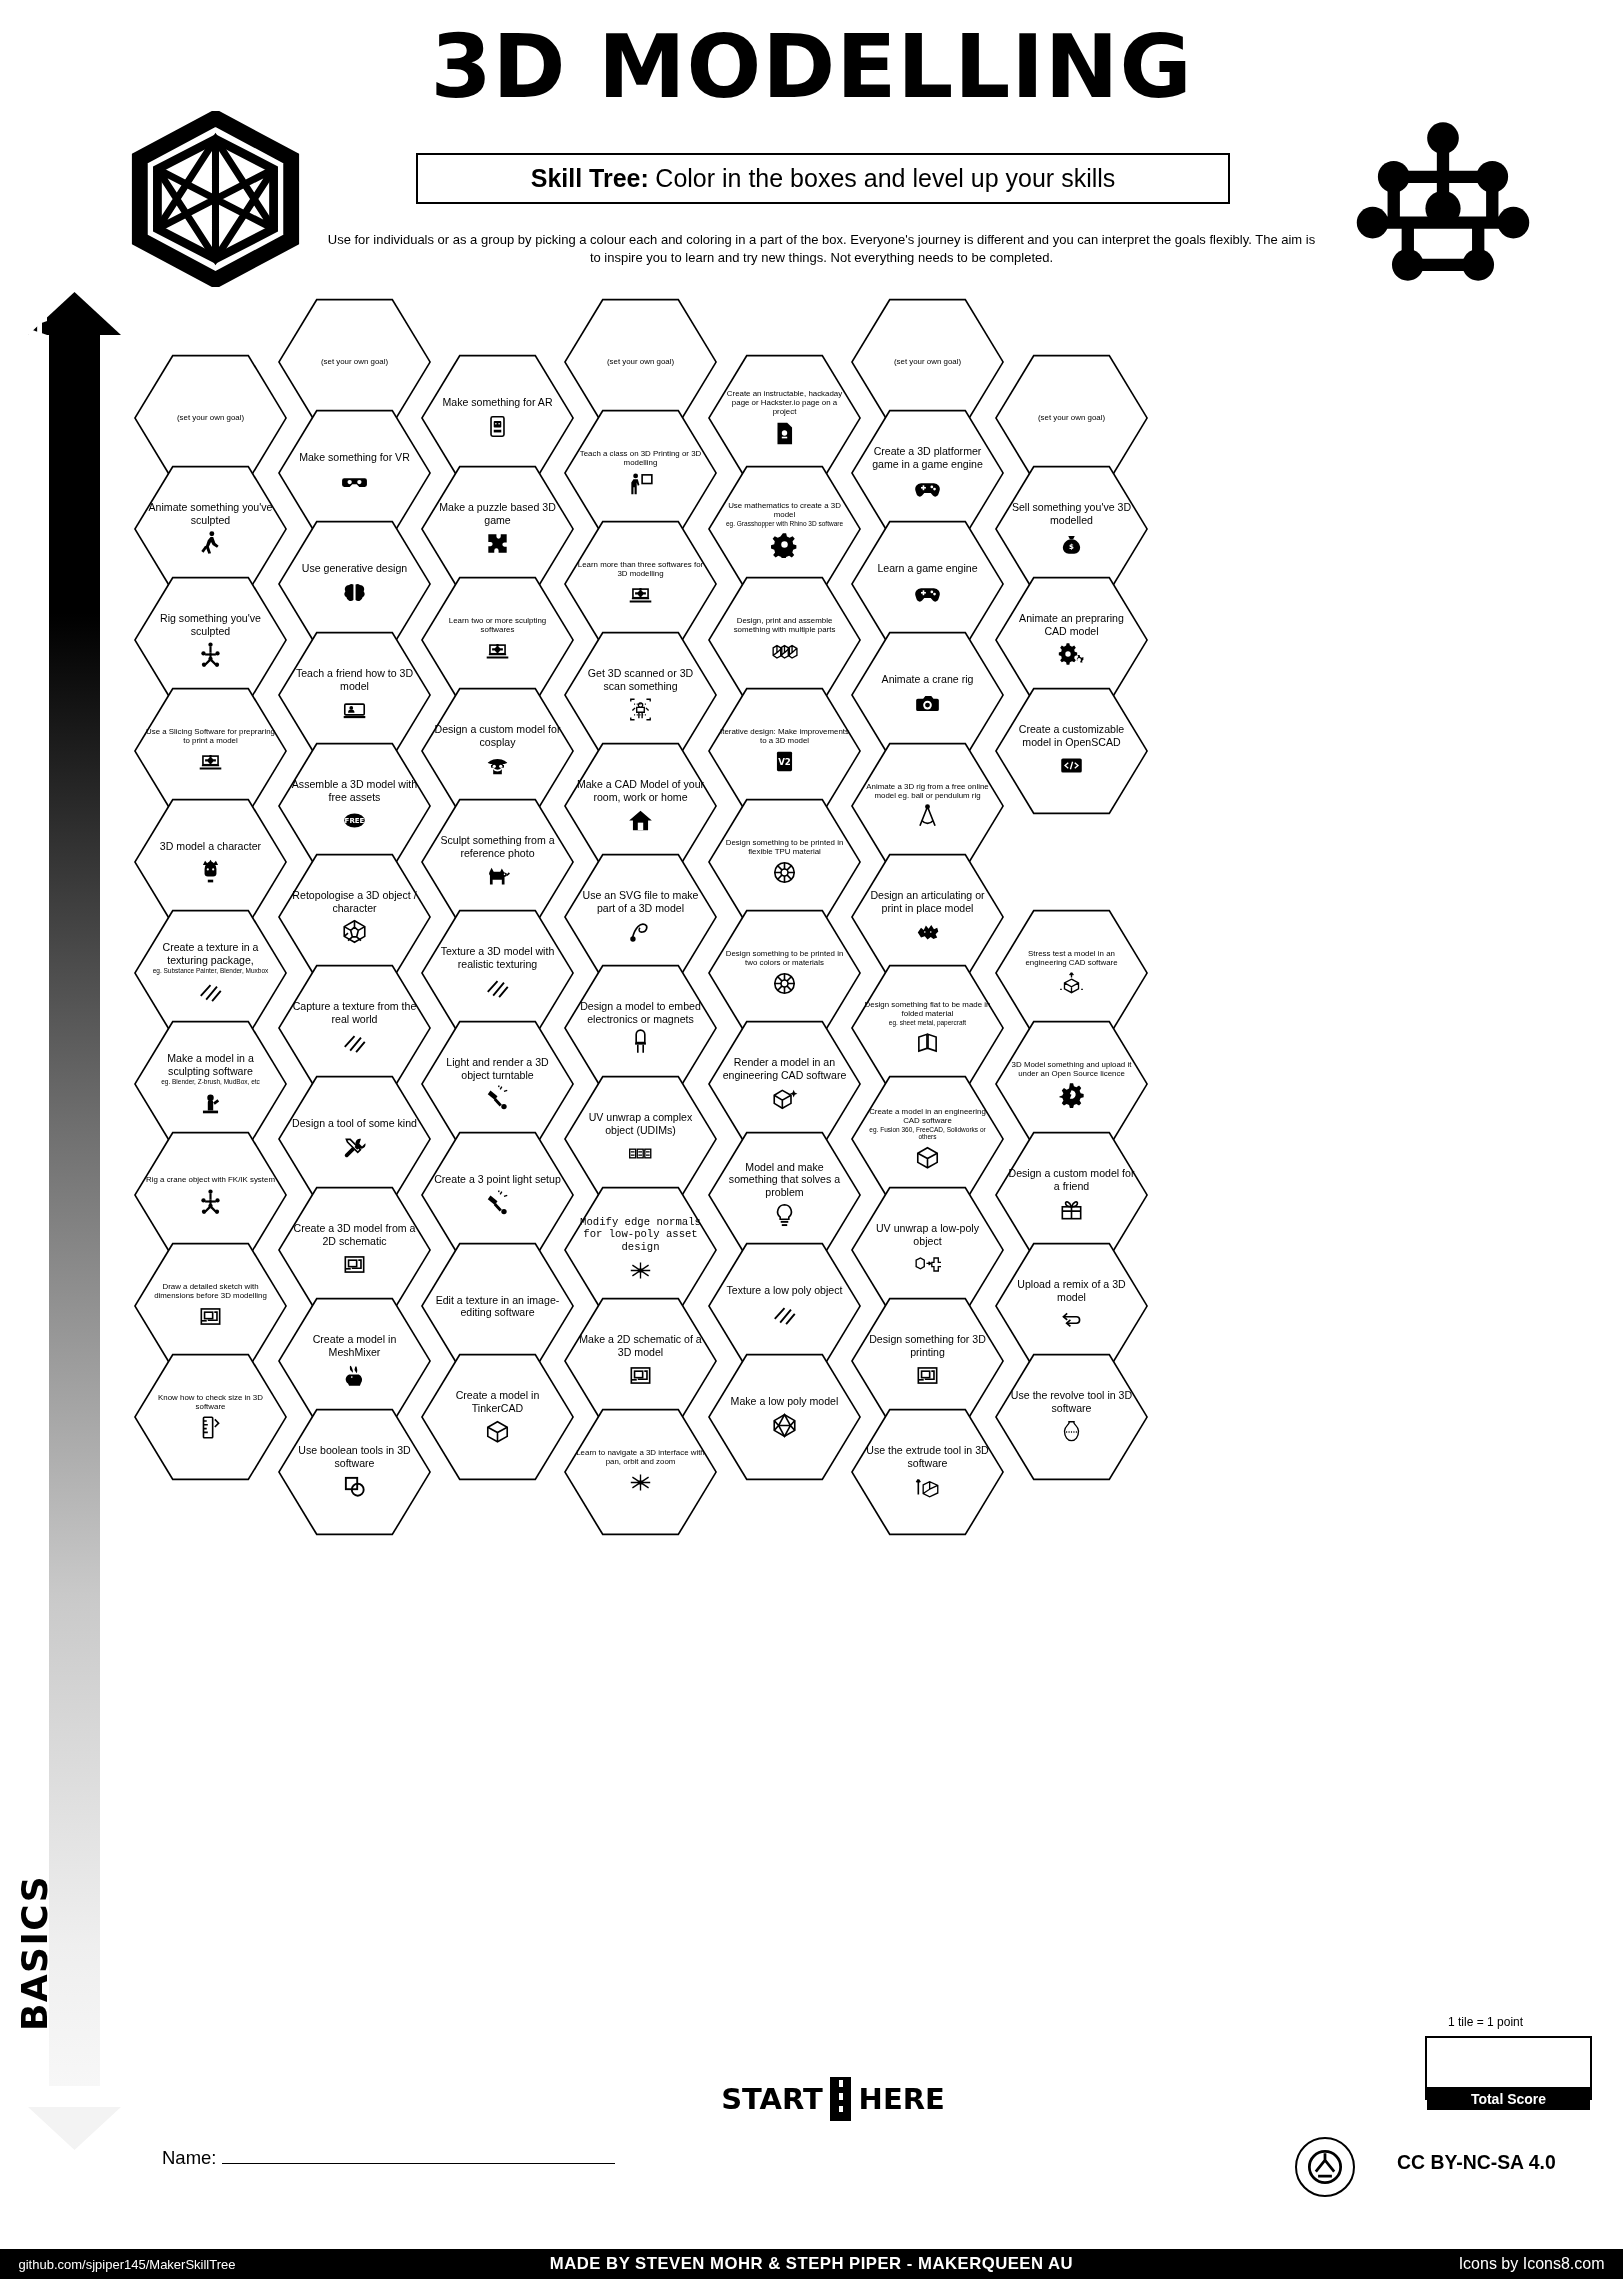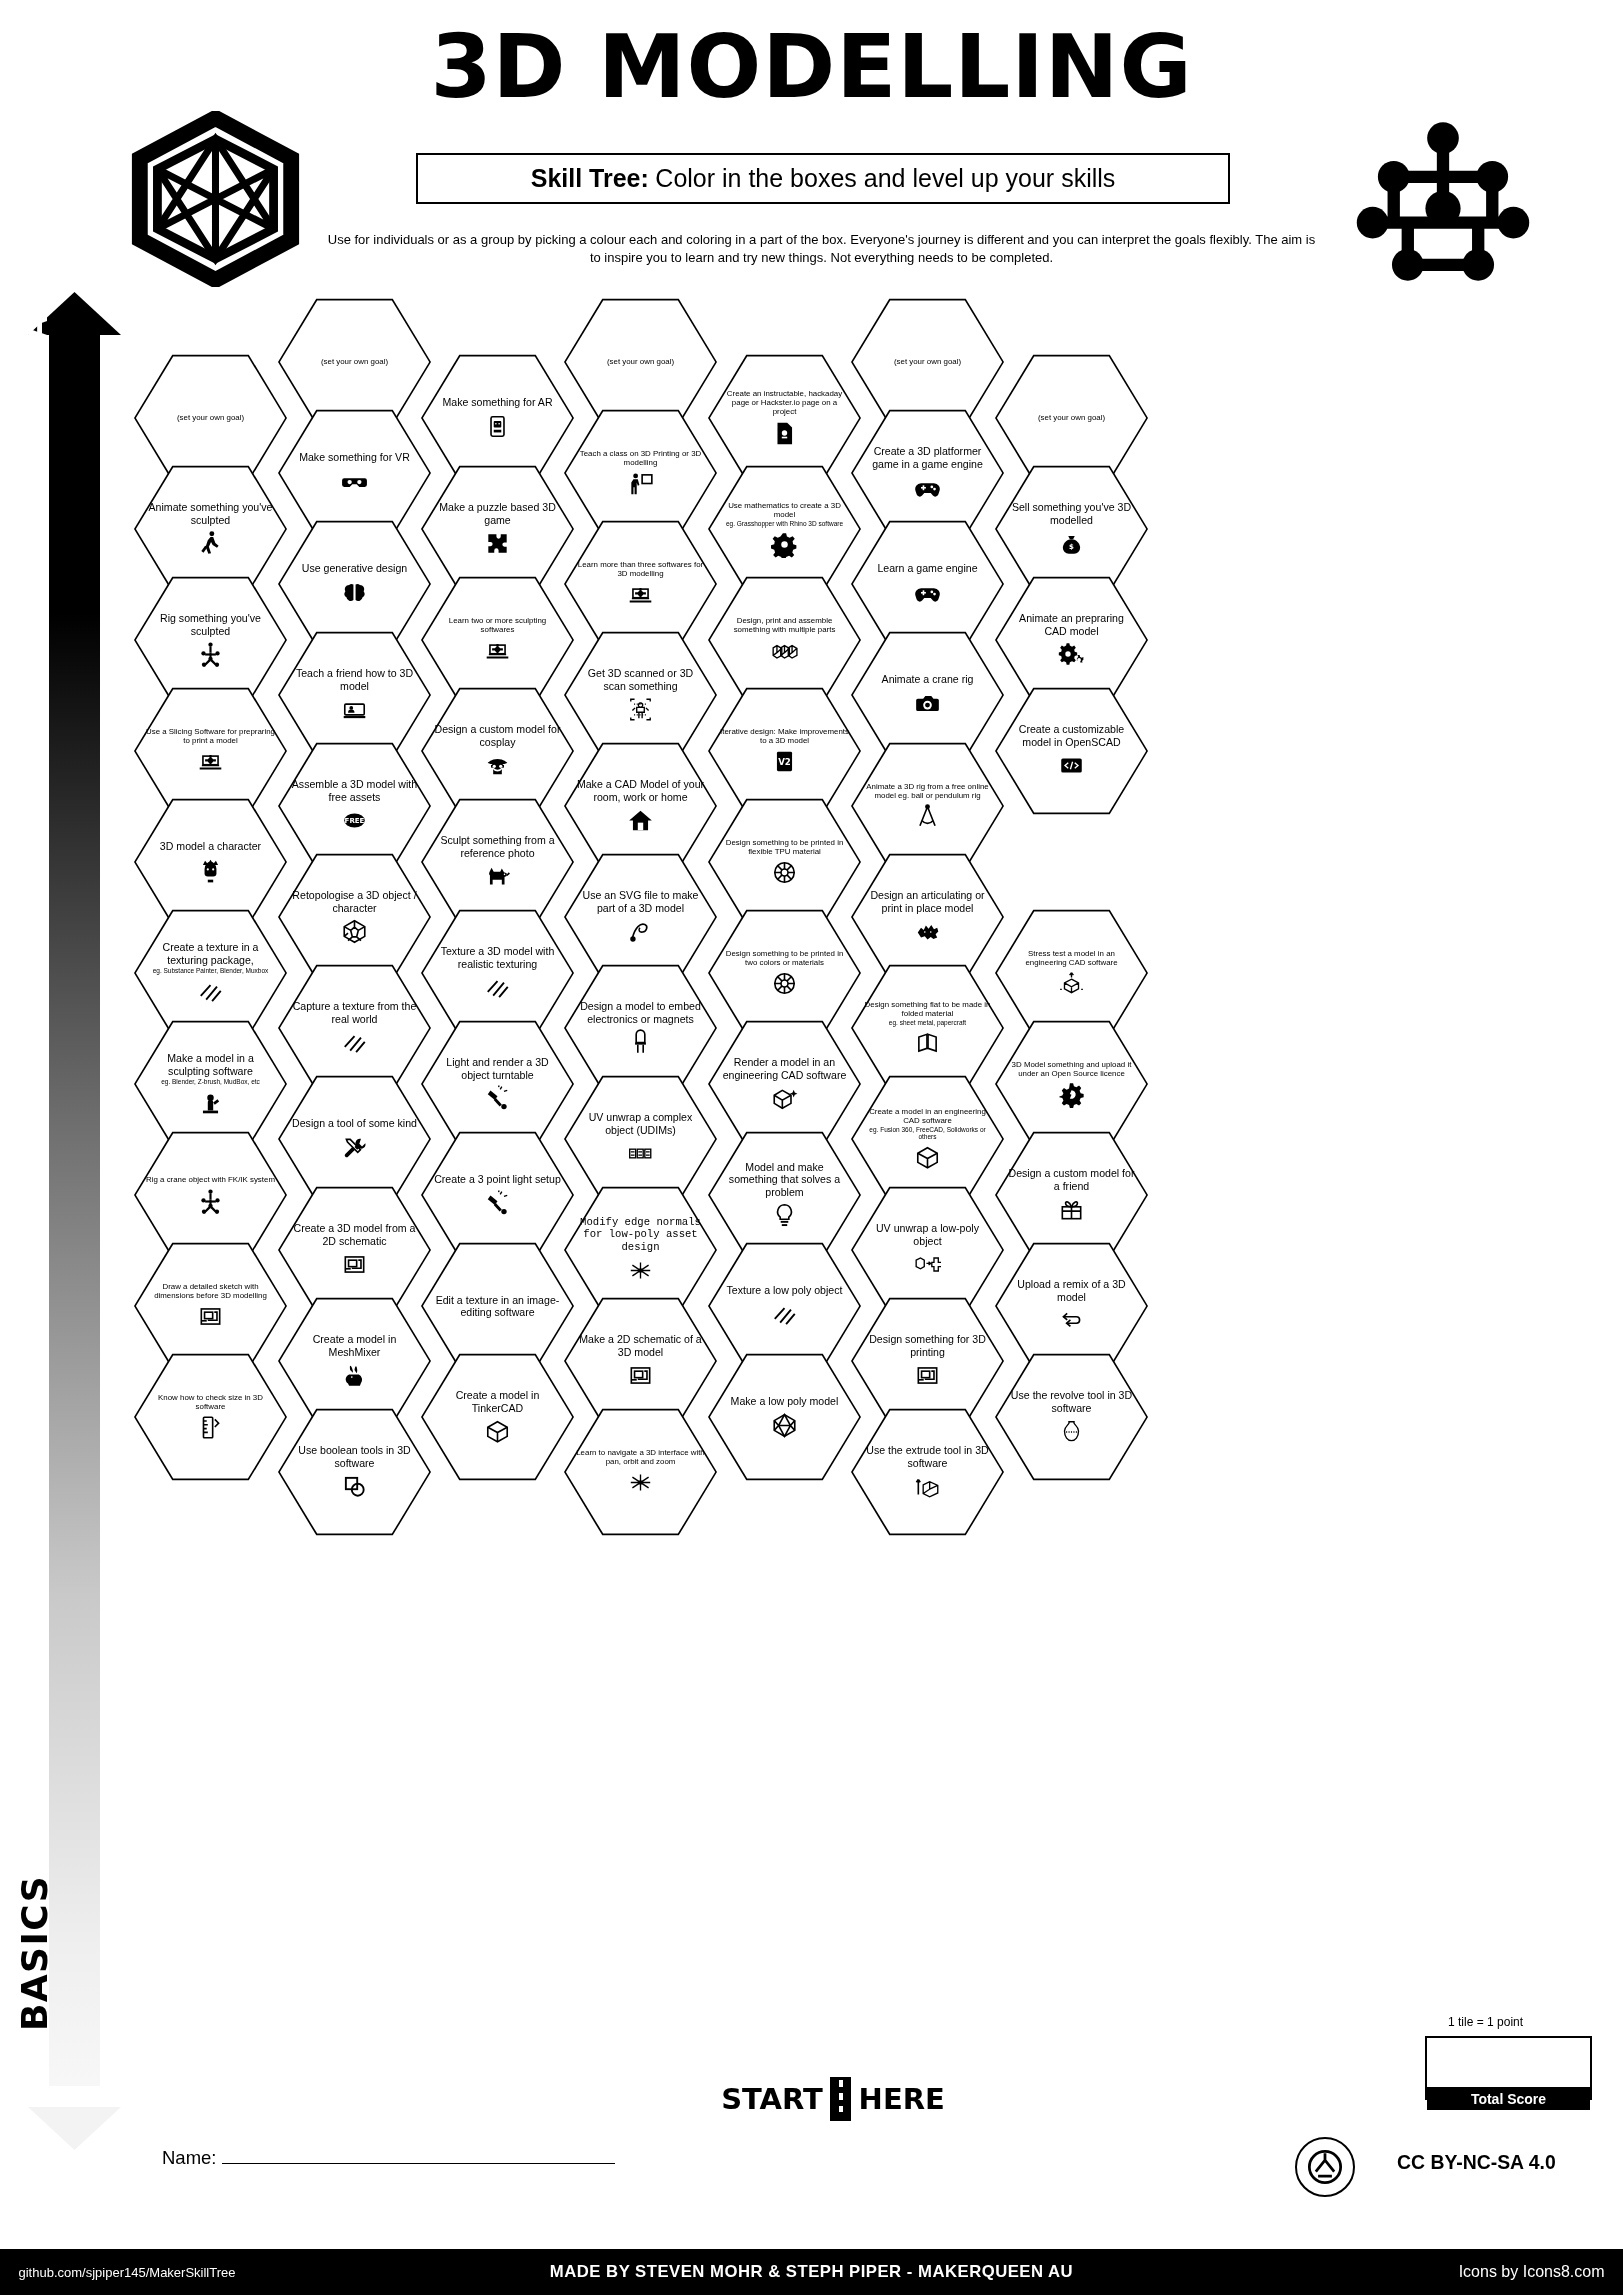--- a/index.html
+++ b/index.html
@@ -103,21 +103,21 @@
   #score-box .sb-top { height:49px; }
   #score-box .sb-bot {
     height:23px; background:#000; color:#fff; display:flex;
     align-items:center; justify-content:center; font-size:14px; font-weight:bold;
   }
   #tile-note { position:absolute; left:1448px; top:2015px; font-size:12px; }
   #cc { position:absolute; left:1397px; top:2151px; font-size:19.4px; font-weight:bold; }
   #cc-badge { position:absolute; left:1295px; top:2137px; width:60px; height:60px;
     border:2.3px solid #000; border-radius:50%; display:flex; align-items:center; justify-content:center; }
   #footer-bar {
-    position:absolute; left:0; top:2249px; width:1623px; height:46px; background:#000;
+    position:absolute; left:0; top:2249px; width:1623px; height:30px; background:#000;
     color:#fff; display:flex; align-items:center;
   }
   #footer-bar .fl { position:absolute; left:18.5px; font-size:13px; }
   #footer-bar .fc { width:100%; text-align:center; font-size:16.7px; font-weight:bold; letter-spacing:0.5px; }
   #footer-bar .fr { position:absolute; right:18.5px; font-size:16px;margin-left:40px; }
 </style>
 </head>
 <body>
 
 <div id="header">

